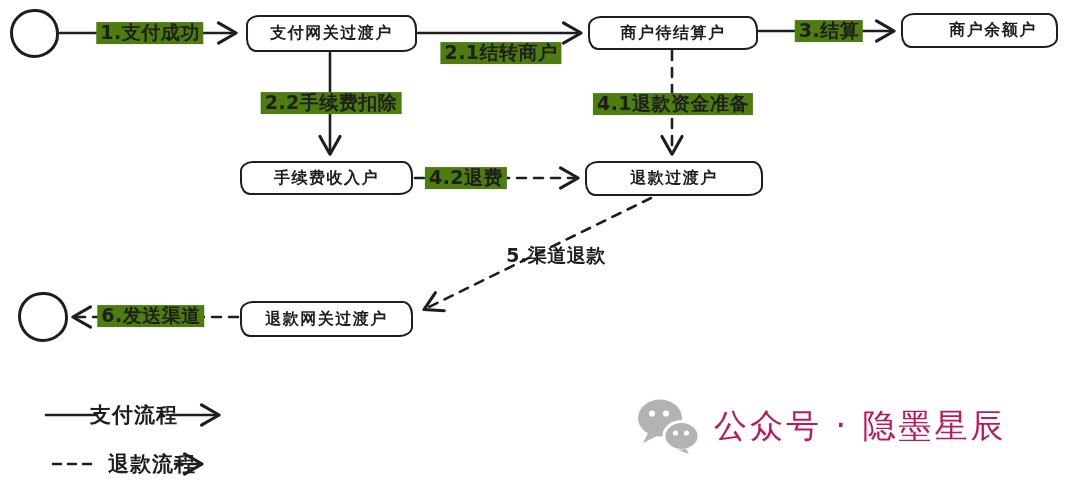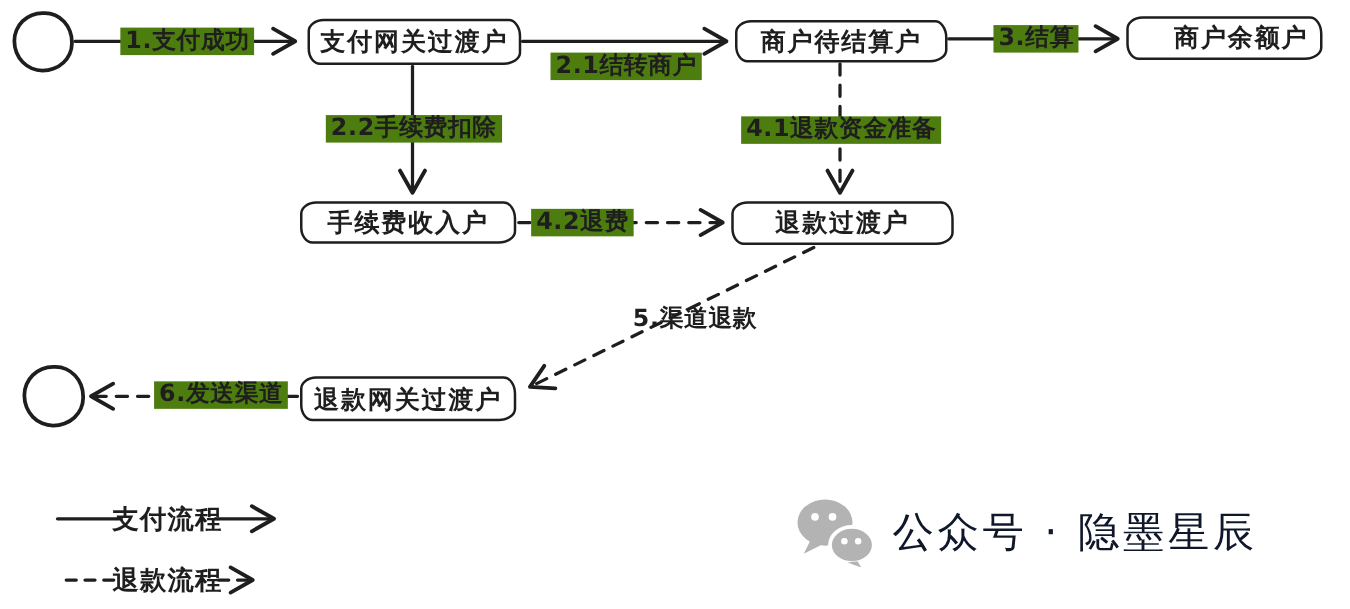--- a/index.html
+++ b/index.html
@@ -8,42 +8,42 @@
     background: #ffffff; overflow: hidden;
     font-family: "DejaVu Sans", "Liberation Sans", sans-serif;
     color: #1e1e1e;
   }
   svg.wires { position: absolute; left: 0; top: 0; width: 1080px; height: 487px; }
   .box {
     position: absolute; box-sizing: border-box;
     background: #ffffff; border: 2.6px solid #1e1e1e;
     border-radius: 13px 10px 14px 10px / 10px 14px 10px 13px;
     display: flex; align-items: center; justify-content: center;
-    font-size: 20px; font-weight: 600; letter-spacing: 1.5px;
+    font-size: 16px; font-weight: 600; letter-spacing: 1.5px;
     white-space: nowrap;
   }
   .circle-node {
     position: absolute; box-sizing: border-box;
     background: #ffffff; border: 3px solid #1e1e1e;
     border-radius: 50% 48% 52% 50% / 49% 51% 48% 52%;
   }
   .edge-label {
     position: absolute; transform: translate(-50%, -50%);
     background: #4d7c0f; padding: 0 4px;
     font-size: 19px; font-weight: 600; letter-spacing: 0.5px;
     white-space: nowrap; line-height: 1.15;
   }
   .legend-label {
     position: absolute; transform: translate(-50%, -50%);
     font-size: 21px; font-weight: 600; letter-spacing: 1px; white-space: nowrap;
   }
   .watermark {
     position: absolute; left: 637px; top: 398px;
     display: flex; align-items: center; gap: 13px;
-    color: #0f172a;
+    color: #be185d;
   }
   .watermark-text {
     font-size: 33px; font-weight: 500; letter-spacing: 3px; white-space: nowrap;
   }
 </style>
 </head>
 <body>
 
 <svg class="wires" viewBox="0 0 1080 487" fill="none">
   <defs>
@@ -96,24 +96,24 @@
 
 <div class="circle-node" style="left:18px; top:292px; width:50px; height:50px;"></div>
 
 <div class="edge-label" style="left:150px; top:33px;">1.支付成功</div>
 <div class="edge-label" style="left:501px; top:33px;margin-top:20px;">2.1结转商户</div>
 <div class="edge-label" style="left:829px; top:31px;">3.结算</div>
 <div class="edge-label" style="left:331px; top:103px;">2.2手续费扣除</div>
 <div class="edge-label" style="left:673px; top:104px;">4.1退款资金准备</div>
 <div class="edge-label" style="left:466px; top:178px;">4.2退费</div>
 <div class="edge-label" style="left:556px; top:256px; background:transparent;">5.渠道退款</div>
-<div class="edge-label" style="left:151px; top:316px;margin-left:26px;">6.发送渠道</div>
+<div class="edge-label" style="left:151px; top:316px;">6.发送渠道</div>
 
 <div class="legend-label" style="left:134px; top:415px;text-align:center;">支付流程</div>
-<div class="legend-label" style="left:134px; top:464px;">退款流程</div>
+<div class="legend-label" style="left:152px; top:464px;">退款流程</div>
 
 <div class="watermark">
   <svg width="64" height="56" viewBox="0 0 64 56">
     <g>
       <ellipse cx="23" cy="20" rx="22" ry="18.5" fill="#b3b3b3"></ellipse>
       <path d="M 11 35 L 6 45 L 20 38 Z" fill="#b3b3b3"></path>
       <circle cx="15" cy="15.5" r="3.1" fill="#ffffff"></circle>
       <circle cx="29" cy="15.5" r="3.1" fill="#ffffff"></circle>
       <ellipse cx="44.5" cy="38" rx="17.5" ry="14.5" fill="#b3b3b3" stroke="#ffffff" stroke-width="3"></ellipse>
       <path d="M 49 51 L 52 56 L 41 52 Z" fill="#b3b3b3"></path>

